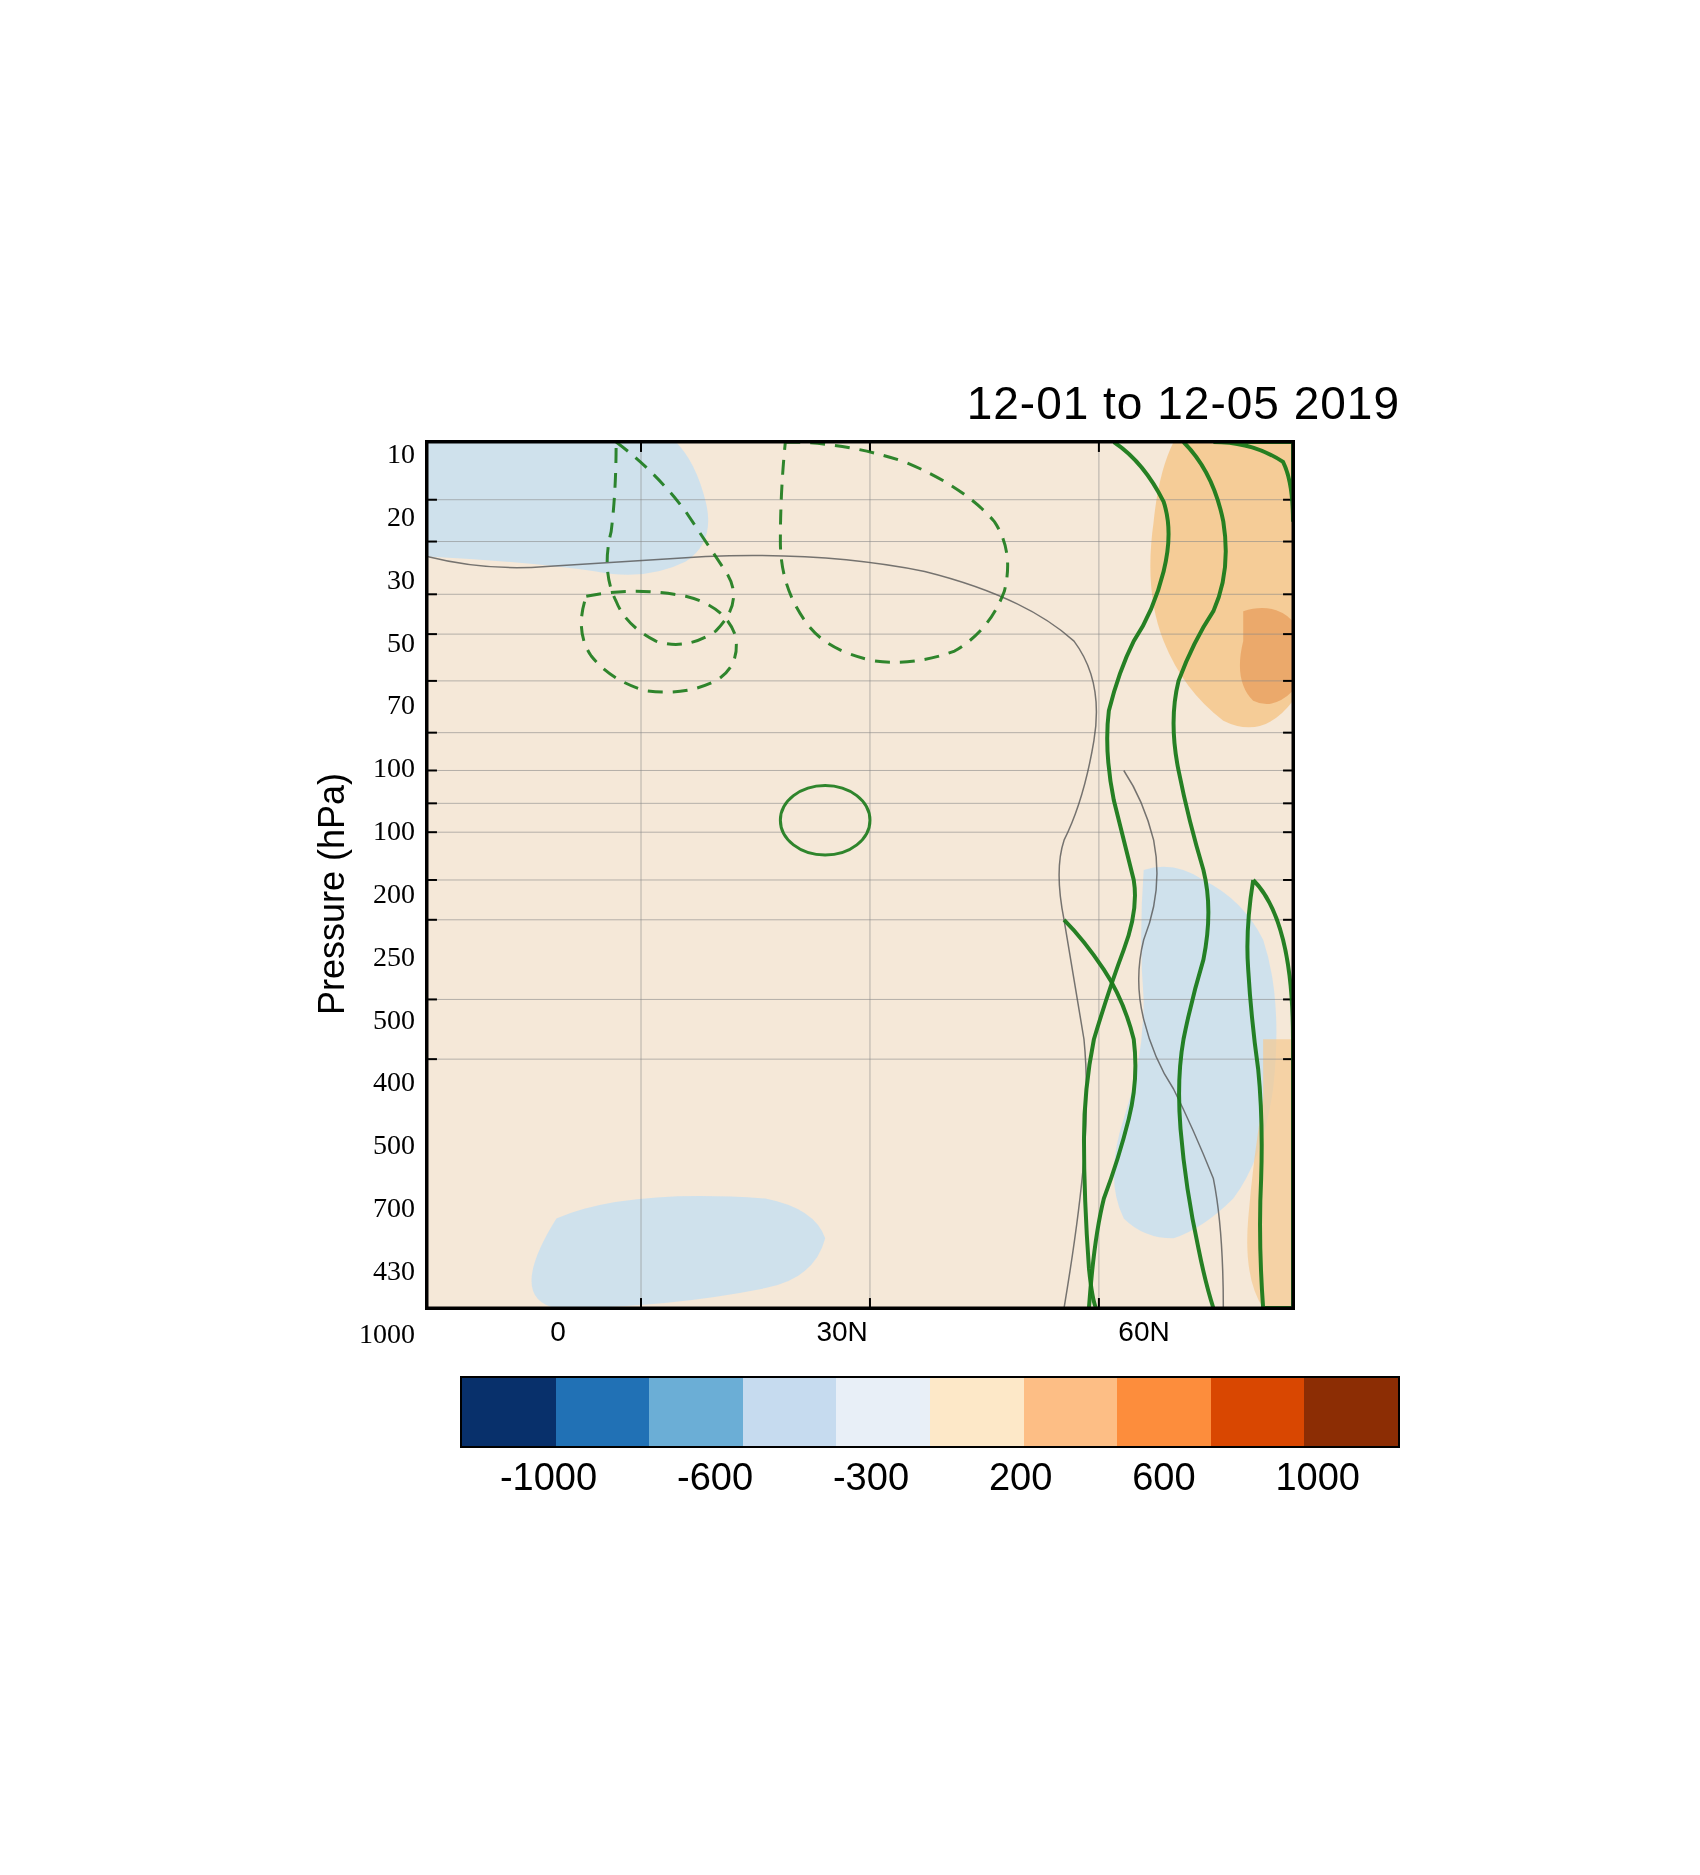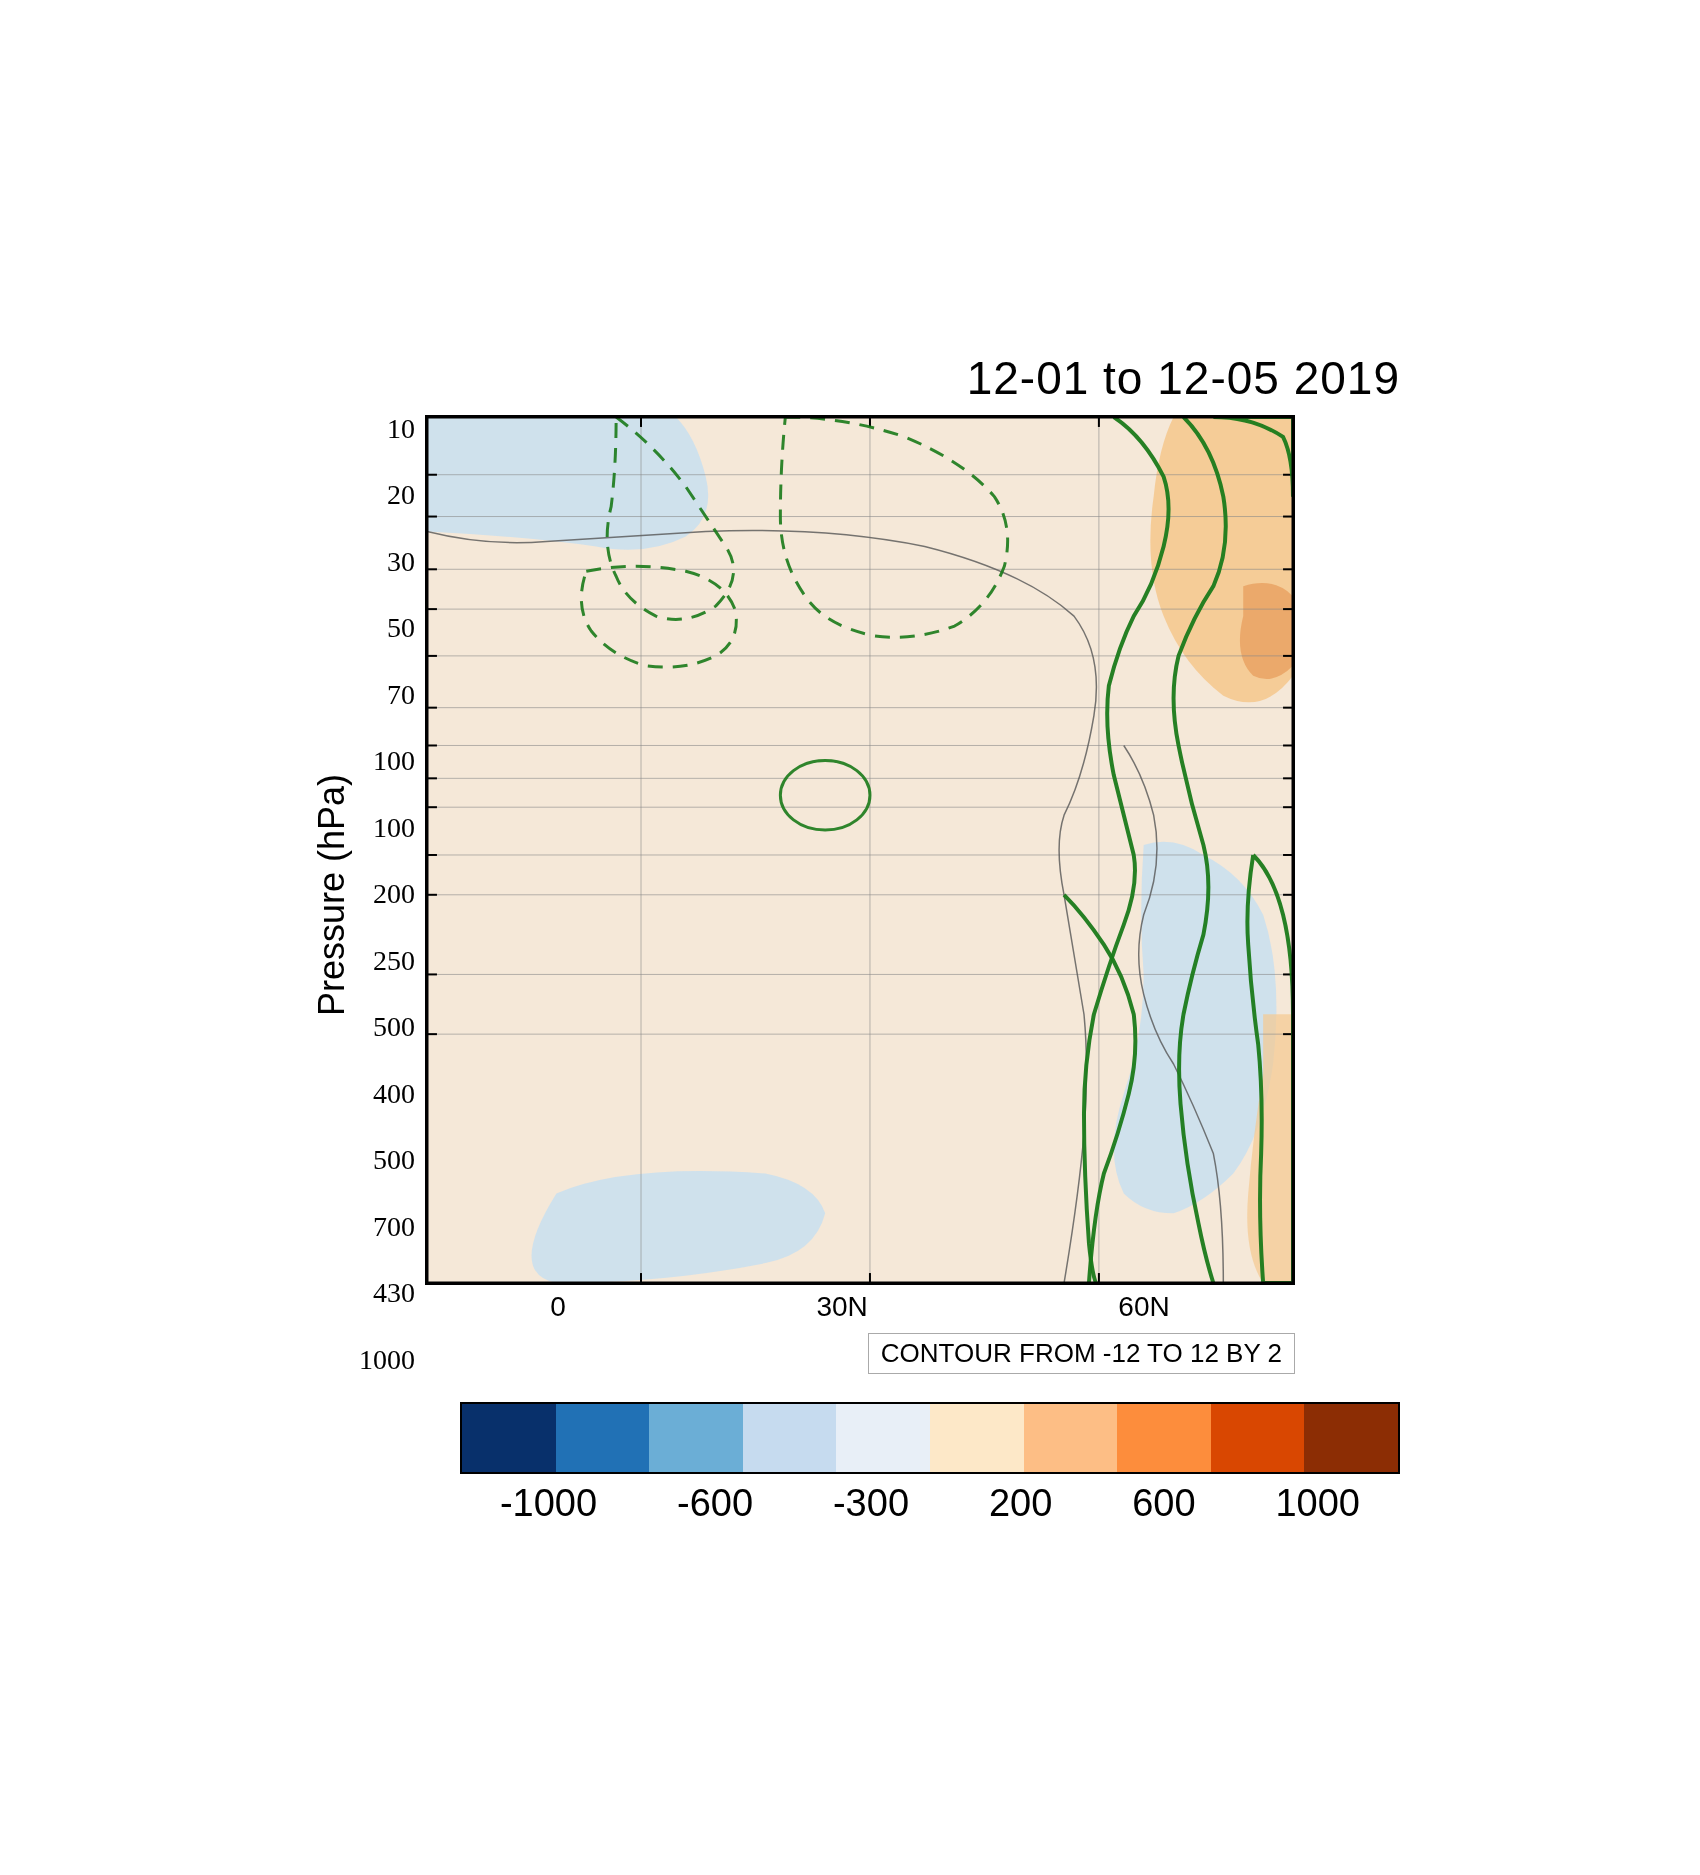--- a/index.html
+++ b/index.html
@@ -282,23 +282,20 @@
 
           <rect x="0" y="0" width="870" height="870" fill="none" stroke="#000" stroke-width="3"></rect>
         </svg>
       </div>
 
       <div style="display:flex; flex-direction:column; width:870px;">
         <div class="x-tick-labels">
           <span class="x-tick-label">0</span>
           <span class="x-tick-label">30N</span>
           <span class="x-tick-label">60N</span>
-        </div>
-        <div style="display:flex; justify-content:flex-end; width:100%;">
-          <div class="contour-note">CONTOUR FROM -12 TO 12 BY 2</div>
         </div>
       </div>
     </div>
   </div>
 
   <div class="colorbar-container">
     <div class="colorbar">
       <div class="colorbar-segment" style="background:#08306b;"></div>
       <div class="colorbar-segment" style="background:#2171b5;"></div>
       <div class="colorbar-segment" style="background:#6baed6;"></div>

